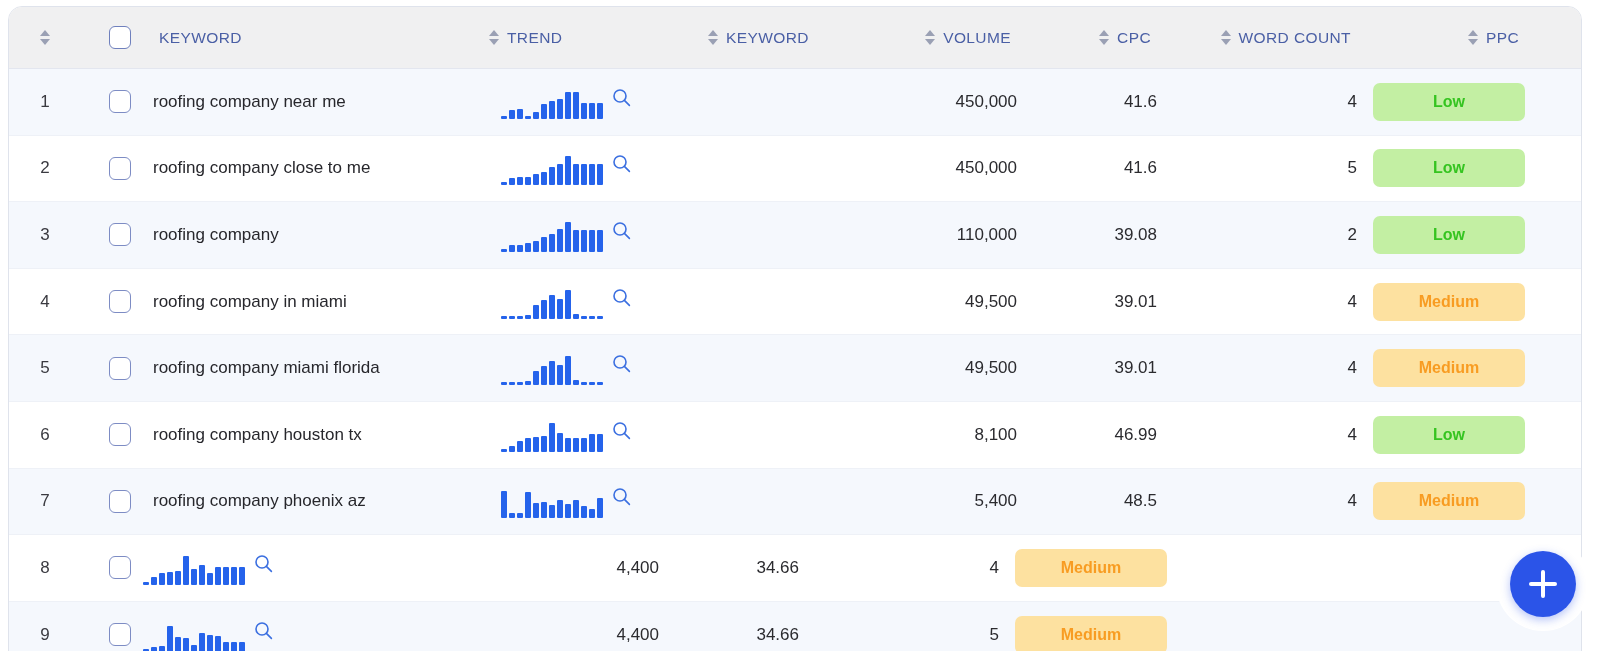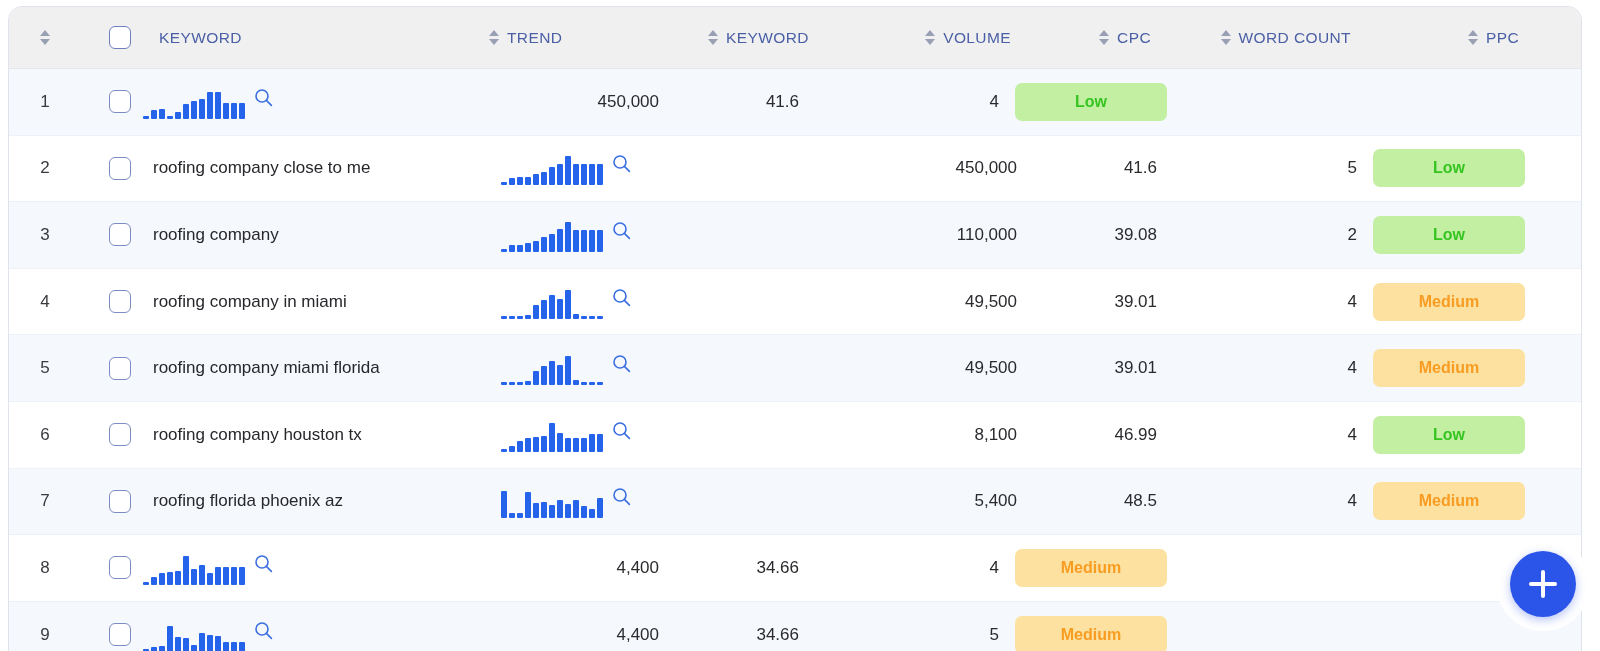--- a/index.html
+++ b/index.html
@@ -224,20 +224,21 @@
         <span class="lbl">PPC</span>
       </div>
     </div>
 
     <div class="tbody" id="tbody">
         <div class="row alt">
           <div class="cell c-idx">1</div>
           <div class="cell c-chk">
             <span class="chkbox"></span>
           </div>
+          <div class="cell c-kw">roofing company near me</div>
           <div class="cell c-trend">
             <div class="spark-wrap">
               <span class="bar" style="height: 3px;"></span>
               <span class="bar" style="height: 9px;"></span>
               <span class="bar" style="height: 10px;"></span>
               <span class="bar" style="height: 3px;"></span>
               <span class="bar" style="height: 7px;"></span>
               <span class="bar" style="height: 15px;"></span>
               <span class="bar" style="height: 18px;"></span>
               <span class="bar" style="height: 20px;"></span>
@@ -433,21 +434,21 @@
           <div class="cell c-wc">4</div>
           <div class="cell c-ppc">
             <span class="badge low">Low</span>
           </div>
         </div>
         <div class="row alt">
           <div class="cell c-idx">7</div>
           <div class="cell c-chk">
             <span class="chkbox"></span>
           </div>
-          <div class="cell c-kw">roofing florida phoenix az</div>
+          <div class="cell c-kw">roofing company phoenix az</div>
           <div class="cell c-trend">
             <div class="spark-wrap">
               <span class="bar" style="height: 27px;"></span>
               <span class="bar" style="height: 5px;"></span>
               <span class="bar" style="height: 5px;"></span>
               <span class="bar" style="height: 26px;"></span>
               <span class="bar" style="height: 15px;"></span>
               <span class="bar" style="height: 16px;"></span>
               <span class="bar" style="height: 13px;"></span>
               <span class="bar" style="height: 18px;"></span>

